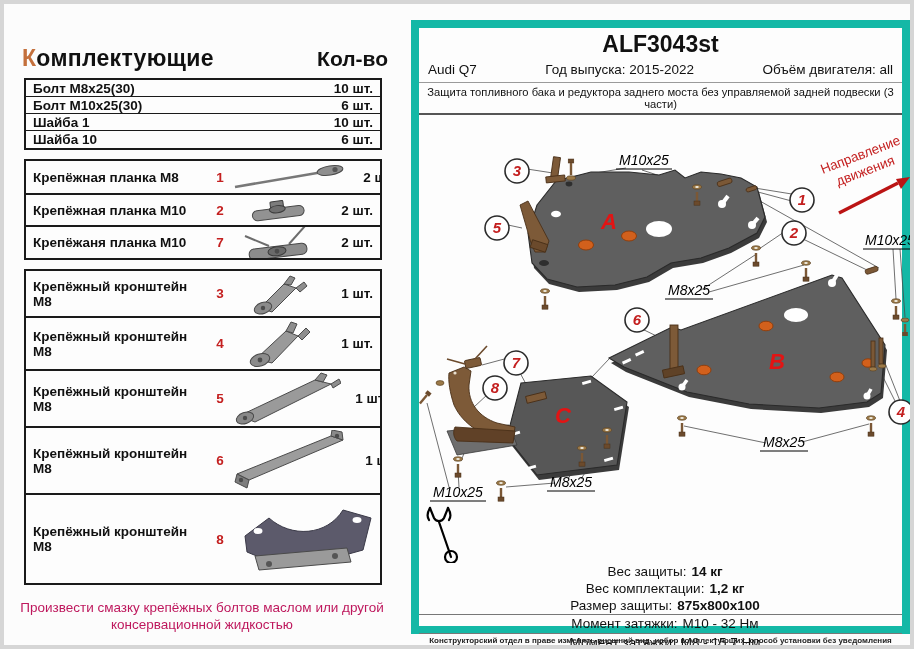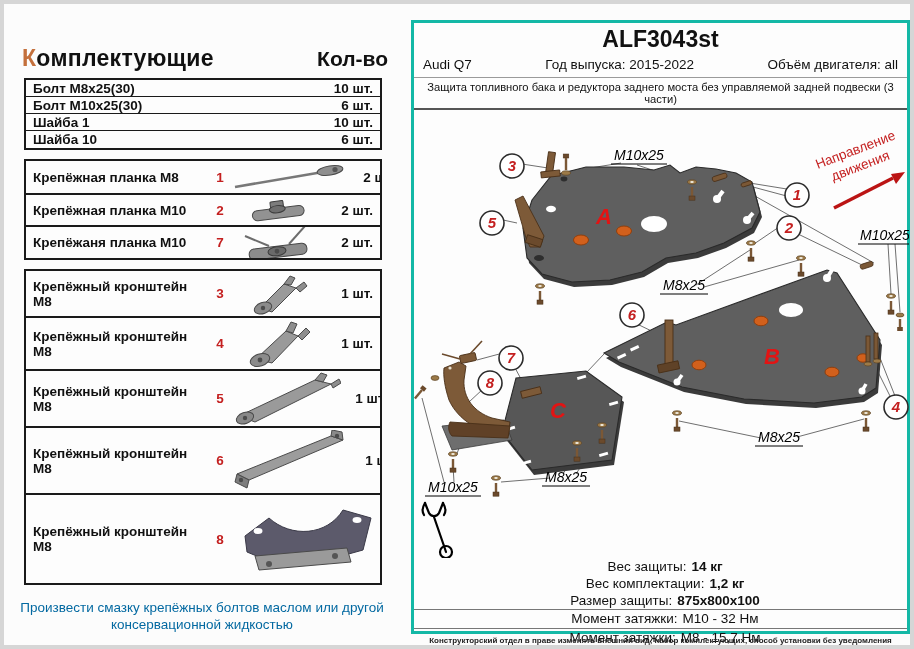--- a/index.html
+++ b/index.html
@@ -20,24 +20,24 @@
   .row:last-child{border-bottom:none;}
   .hw-row{height:17px;border-bottom-width:1.5px;}
   .h-name{flex:1;}
   .h-qty{width:58px;text-align:right;}
   .p-name{width:176px;flex:none;}
   .p-num{width:22px;flex:none;color:#c42020;text-align:center;}
   .p-thumb{flex:1;display:flex;justify-content:center;align-items:center;overflow:visible;}
   .p-qty{width:46px;flex:none;text-align:right;}
   .h34{height:34px}.h32{height:32px}.h43{height:31px}.h47{height:47px}
   .h53{height:53px}.h57{height:57px}.h67{height:67px}.h88{height:88px}
-  .note{margin-top:15px;text-align:center;color:#0369a1;font-size:13.5px;line-height:1.25;}
+  .note{margin-top:15px;text-align:center;color:#be185d;font-size:13.5px;line-height:1.25;}
   
   .right-panel{position:absolute;left:407px;top:16px;width:499px;height:614px;
-               border:3px solid #14b8a6;box-sizing:border-box;background:#fdfdfd;}
+               border:8px solid #14b8a6;box-sizing:border-box;background:#fdfdfd;}
   .rp-title{text-align:center;font-size:23px;font-weight:bold;padding-top:3px;height:27px;}
   .rp-info{display:flex;justify-content:space-between;align-items:baseline;
            font-size:13.5px;padding:4px 9px 5px 9px;}
   .rp-desc{border-top:1px solid #9a9a9a;border-bottom:2px solid #555;
            font-size:11.2px;text-align:center;padding:3px 2px;}
   .diagram{position:relative;height:448px;}
   .diagram svg{position:absolute;left:0;top:0;}
   .specs{font-size:13.5px;}
   .spec-row{height:17px;padding-left:9px;display:flex;align-items:center;gap:5px;justify-content:center;}
   .spec-row.bordered{border-top:1.5px solid #777;height:17.5px;}

